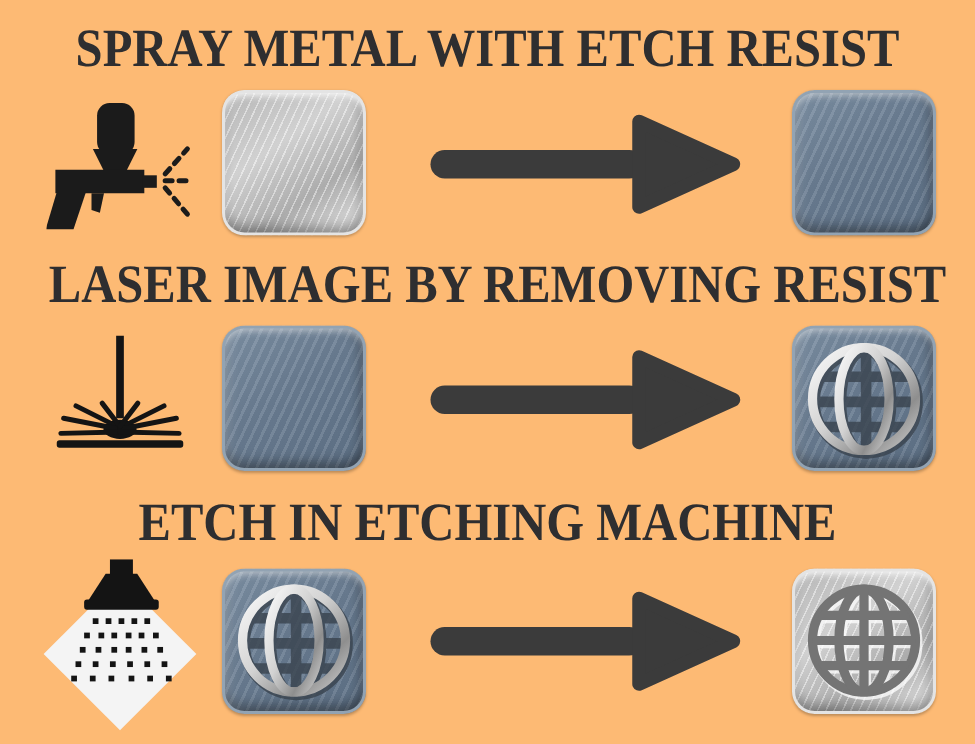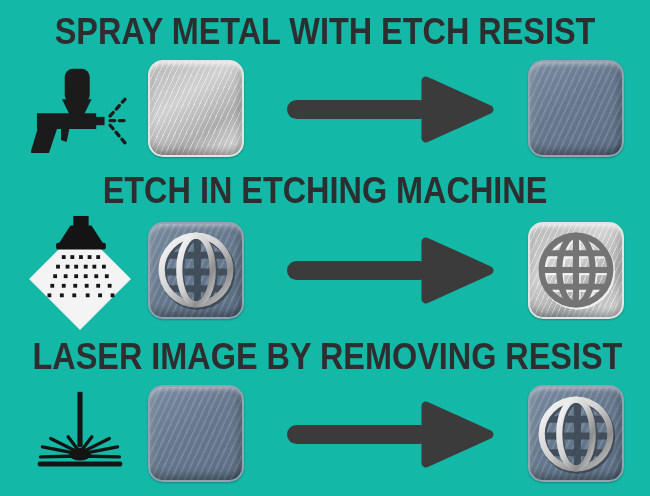--- a/index.html
+++ b/index.html
@@ -1,19 +1,19 @@
 <!DOCTYPE html>
 <html><head>
 <meta charset="utf-8">
 <style>
   * { margin:0; padding:0; box-sizing:border-box; }
   html,body { width:650px; height:496px; background:#ffffff; overflow:hidden;
               font-family:"Liberation Sans", sans-serif; }
 
-  .diagram { width:650px; height:496px; background:#14b8a6; }
+  .diagram { width:650px; height:496px; background:#fdba74;font-family:Liberation Serif, serif; }
 
   .step-title {
     text-align:center; color:#2e2e30; font-weight:800; font-size:36px;
     line-height:40px; letter-spacing:0px; transform:scaleX(0.9);
     transform-origin:center; white-space:nowrap;
   }
   .t1 { padding-top:12px; }
   .t2 { margin-top:12px; }
   .t3 { margin-top:14px; }
 
@@ -98,20 +98,96 @@
 
       <div class="arrow-box">
         <svg width="215" height="80" viewBox="0 0 215 80">
           <rect x="4" y="31" width="142" height="19" rx="9.5" fill="#3b3b3b"></rect>
           <path d="M143,12 L206,40.5 L143,69 Z" fill="#3b3b3b" stroke="#3b3b3b" stroke-width="9" stroke-linejoin="round"></path>
         </svg>
       </div>
 
       <div class="after-box">
         <div class="plate plate-blue"></div>
+      </div>
+
+    </div>
+  </div>
+
+  <div class="step">
+    <div class="step-title t2">LASER IMAGE BY REMOVING RESIST</div>
+    <div class="flow f2">
+
+      <div class="tool-box">
+        <svg width="92" height="88" viewBox="0 0 100 96">
+          <g fill="#141414">
+            <rect x="47.2" y="2" width="5.6" height="60"></rect>
+            <ellipse cx="50" cy="70" rx="12" ry="7"></ellipse>
+            <rect x="4" y="78" width="92" height="5.5" rx="2"></rect>
+          </g>
+          <g stroke="#141414" stroke-width="3.6" stroke-linecap="round" fill="none">
+            <line x1="50" y1="69" x2="18" y2="53"></line>
+            <line x1="50" y1="70" x2="9" y2="62"></line>
+            <line x1="50" y1="72" x2="7" y2="73"></line>
+            <line x1="50" y1="69" x2="82" y2="53"></line>
+            <line x1="50" y1="70" x2="91" y2="62"></line>
+            <line x1="50" y1="72" x2="93" y2="73"></line>
+            <line x1="50" y1="68" x2="37" y2="51"></line>
+            <line x1="50" y1="68" x2="63" y2="51"></line>
+          </g>
+        </svg>
+      </div>
+
+      <div class="plate-box">
+        <div class="plate plate-blue"></div>
+      </div>
+
+      <div class="arrow-box">
+        <svg width="215" height="80" viewBox="0 0 215 80">
+          <rect x="4" y="31" width="142" height="19" rx="9.5" fill="#3b3b3b"></rect>
+          <path d="M143,12 L206,40.5 L143,69 Z" fill="#3b3b3b" stroke="#3b3b3b" stroke-width="9" stroke-linejoin="round"></path>
+        </svg>
+      </div>
+
+      <div class="after-box">
+        <div class="plate plate-blue">
+          <svg width="88" height="88" viewBox="0 0 100 100">
+            <defs>
+              <linearGradient id="sg" x1="0" y1="0" x2="1" y2="1">
+                <stop offset="0" stop-color="#fafafa"></stop>
+                <stop offset="0.45" stop-color="#d2d2d2"></stop>
+                <stop offset="0.75" stop-color="#8e8e8e"></stop>
+                <stop offset="1" stop-color="#cfcfcf"></stop>
+              </linearGradient>
+              <clipPath id="gc">
+                  <circle cx="50" cy="50" r="39"></circle>
+                </clipPath>
+            </defs>
+            <g fill="none" stroke="#39434e" stroke-width="8" transform="translate(1.6,2.2)" opacity="0.8">
+              <circle cx="50" cy="50" r="39"></circle>
+              <ellipse cx="50" cy="50" rx="19" ry="39"></ellipse>
+              <line x1="50" y1="11" x2="50" y2="89"></line>
+              <g clip-path="url(#gc)">
+                <line x1="8" y1="31" x2="92" y2="31"></line>
+                <line x1="8" y1="50" x2="92" y2="50"></line>
+                <line x1="8" y1="69" x2="92" y2="69"></line>
+              </g>
+            </g>
+            <g fill="none" stroke="url(#sg)" stroke-width="7">
+              <circle cx="50" cy="50" r="39"></circle>
+              <ellipse cx="50" cy="50" rx="19" ry="39"></ellipse>
+              <line x1="50" y1="11" x2="50" y2="89"></line>
+              <g clip-path="url(#gc)">
+                <line x1="8" y1="31" x2="92" y2="31"></line>
+                <line x1="8" y1="50" x2="92" y2="50"></line>
+                <line x1="8" y1="69" x2="92" y2="69"></line>
+              </g>
+            </g>
+          </svg>
+        </div>
       </div>
 
     </div>
   </div>
 
   <div class="step">
     <div class="step-title t3">ETCH IN ETCHING MACHINE</div>
     <div class="flow f3">
 
       <div class="tool-box">
@@ -217,89 +293,13 @@
                 <line x1="8" y1="69" x2="92" y2="69"></line>
               </g>
             </g>
           </svg>
         </div>
       </div>
 
     </div>
   </div>
 
-  <div class="step">
-    <div class="step-title t2">LASER IMAGE BY REMOVING RESIST</div>
-    <div class="flow f2">
-
-      <div class="tool-box">
-        <svg width="92" height="88" viewBox="0 0 100 96">
-          <g fill="#141414">
-            <rect x="47.2" y="2" width="5.6" height="60"></rect>
-            <ellipse cx="50" cy="70" rx="12" ry="7"></ellipse>
-            <rect x="4" y="78" width="92" height="5.5" rx="2"></rect>
-          </g>
-          <g stroke="#141414" stroke-width="3.6" stroke-linecap="round" fill="none">
-            <line x1="50" y1="69" x2="18" y2="53"></line>
-            <line x1="50" y1="70" x2="9" y2="62"></line>
-            <line x1="50" y1="72" x2="7" y2="73"></line>
-            <line x1="50" y1="69" x2="82" y2="53"></line>
-            <line x1="50" y1="70" x2="91" y2="62"></line>
-            <line x1="50" y1="72" x2="93" y2="73"></line>
-            <line x1="50" y1="68" x2="37" y2="51"></line>
-            <line x1="50" y1="68" x2="63" y2="51"></line>
-          </g>
-        </svg>
-      </div>
-
-      <div class="plate-box">
-        <div class="plate plate-blue"></div>
-      </div>
-
-      <div class="arrow-box">
-        <svg width="215" height="80" viewBox="0 0 215 80">
-          <rect x="4" y="31" width="142" height="19" rx="9.5" fill="#3b3b3b"></rect>
-          <path d="M143,12 L206,40.5 L143,69 Z" fill="#3b3b3b" stroke="#3b3b3b" stroke-width="9" stroke-linejoin="round"></path>
-        </svg>
-      </div>
-
-      <div class="after-box">
-        <div class="plate plate-blue">
-          <svg width="88" height="88" viewBox="0 0 100 100">
-            <defs>
-              <linearGradient id="sg" x1="0" y1="0" x2="1" y2="1">
-                <stop offset="0" stop-color="#fafafa"></stop>
-                <stop offset="0.45" stop-color="#d2d2d2"></stop>
-                <stop offset="0.75" stop-color="#8e8e8e"></stop>
-                <stop offset="1" stop-color="#cfcfcf"></stop>
-              </linearGradient>
-              <clipPath id="gc">
-                  <circle cx="50" cy="50" r="39"></circle>
-                </clipPath>
-            </defs>
-            <g fill="none" stroke="#39434e" stroke-width="8" transform="translate(1.6,2.2)" opacity="0.8">
-              <circle cx="50" cy="50" r="39"></circle>
-              <ellipse cx="50" cy="50" rx="19" ry="39"></ellipse>
-              <line x1="50" y1="11" x2="50" y2="89"></line>
-              <g clip-path="url(#gc)">
-                <line x1="8" y1="31" x2="92" y2="31"></line>
-                <line x1="8" y1="50" x2="92" y2="50"></line>
-                <line x1="8" y1="69" x2="92" y2="69"></line>
-              </g>
-            </g>
-            <g fill="none" stroke="url(#sg)" stroke-width="7">
-              <circle cx="50" cy="50" r="39"></circle>
-              <ellipse cx="50" cy="50" rx="19" ry="39"></ellipse>
-              <line x1="50" y1="11" x2="50" y2="89"></line>
-              <g clip-path="url(#gc)">
-                <line x1="8" y1="31" x2="92" y2="31"></line>
-                <line x1="8" y1="50" x2="92" y2="50"></line>
-                <line x1="8" y1="69" x2="92" y2="69"></line>
-              </g>
-            </g>
-          </svg>
-        </div>
-      </div>
-
-    </div>
-  </div>
-
 </div>
 
 </body></html>

